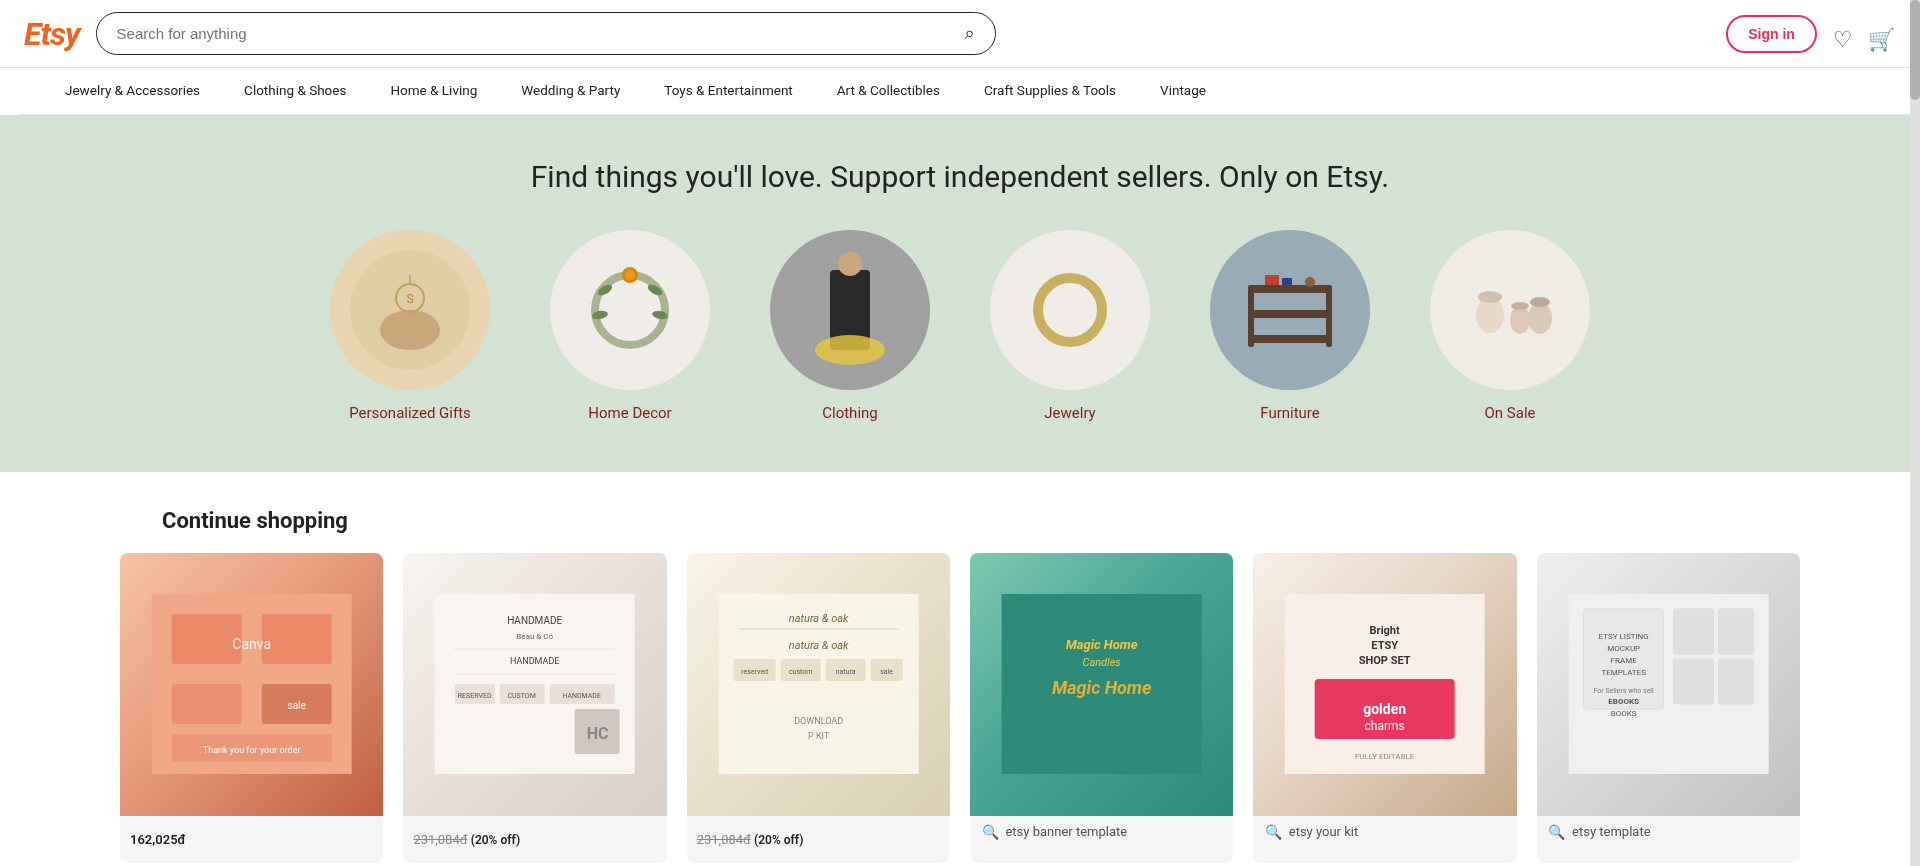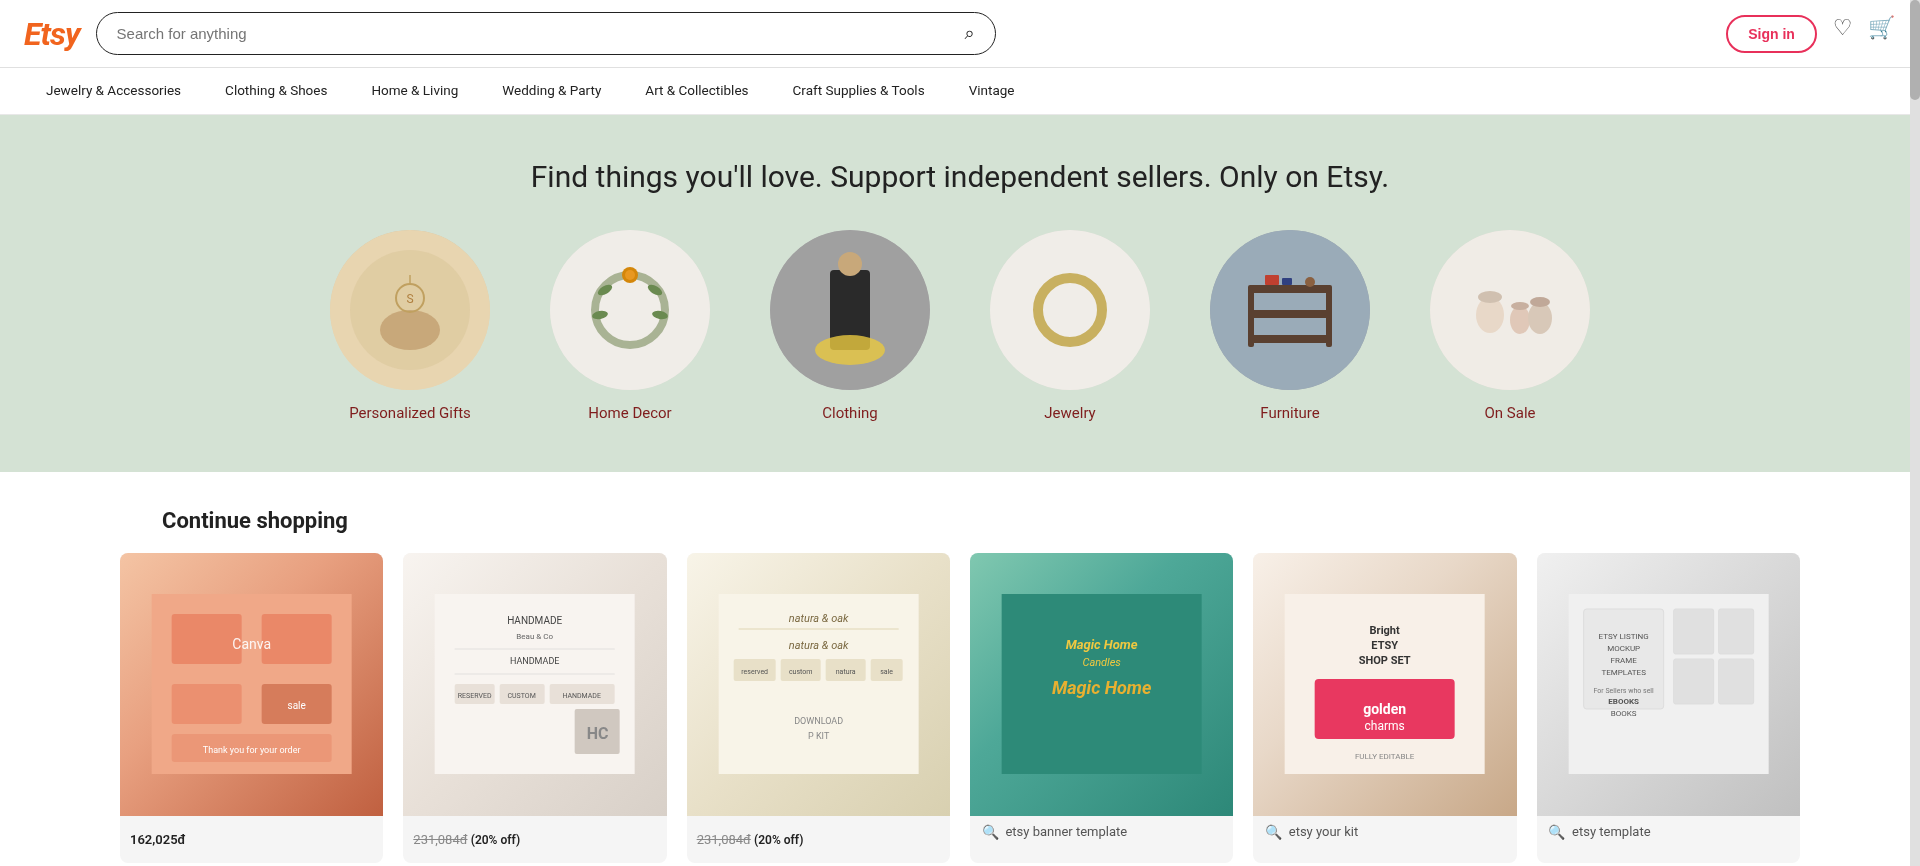--- a/index.html
+++ b/index.html
@@ -4,26 +4,26 @@
   <style>
     * { margin: 0; padding: 0; box-sizing: border-box; }
     body { font-family: -apple-system, BlinkMacSystemFont, 'Segoe UI', Roboto, sans-serif; background: #fff; color: #222; width: 1920px; }
 
     
     .header { display: flex; align-items: center; padding: 12px 24px; gap: 16px; border-bottom: 1px solid #e0e0e0; background: #fff; position: relative; }
     .logo { color: #F1641E; font-size: 32px; font-weight: 700; font-style: italic; letter-spacing: -1px; }
     .search-bar { flex: 1; max-width: 900px; display: flex; align-items: center; border: 1.5px solid #222; border-radius: 999px; padding: 10px 20px; gap: 8px; background: #fff; }
     .search-bar input { flex: 1; border: none; outline: none; font-size: 15px; color: #555; background: transparent; }
     .search-icon-btn { background: none; border: none; cursor: pointer; color: #222; font-size: 18px; }
-    .header-actions { display: flex; align-items: flex-start; gap: 16px; margin-left: auto; }
+    .header-actions { display: flex; align-items: flex-end; gap: 16px; margin-left: auto; }
     .sign-in-btn { border: 2px solid #E8305A; color: #E8305A; background: #fff; border-radius: 24px; padding: 9px 20px; font-size: 14px; font-weight: 600; cursor: pointer; white-space: nowrap; }
     .header-icon { background: none; border: none; cursor: pointer; font-size: 22px; color: #444; }
 
     
-    .nav { display: flex; align-items: center; padding: 0 24px; border-bottom: 1px solid #e8e8e8; background: #fff; gap: 0; }
+    .nav { display: flex; align-items: center; padding: 0 24px; border-bottom: 1px solid #e8e8e8; background: #fff; gap: 0; margin-left: 19px; }
     .nav-item { padding: 14px 22px; font-size: 13.5px; color: #222; cursor: pointer; white-space: nowrap; border-bottom: 2px solid transparent; }
 
     
     .hero { background: #d4e2d4; text-align: center; padding: 36px 24px 48px; }
     .hero h1 { font-size: 30px; font-weight: 400; color: #222; margin-bottom: 36px; margin-top: 8px; }
 
     
     .categories { display: flex; justify-content: center; gap: 60px; }
     .category { display: flex; flex-direction: column; align-items: center; gap: 14px; cursor: pointer; }
     .category-circle { width: 160px; height: 160px; border-radius: 50%; overflow: hidden; background: #ccc; }
@@ -85,20 +85,21 @@
       <span>🛒</span>
     </button>
   </div>
 </header>
 
 <nav class="nav">
   <div class="nav-item">Jewelry &amp; Accessories</div>
   <div class="nav-item">Clothing &amp; Shoes</div>
   <div class="nav-item">Home &amp; Living</div>
   <div class="nav-item">Wedding &amp; Party</div>
+  <div class="nav-item">Toys &amp; Entertainment</div>
   <div class="nav-item">Art &amp; Collectibles</div>
   <div class="nav-item">Craft Supplies &amp; Tools</div>
   <div class="nav-item">Vintage</div>
 </nav>
 
 <section class="hero">
   <h1>Find things you'll love. Support independent sellers. Only on Etsy.</h1>
   <div class="categories">
 
     <div class="category">

